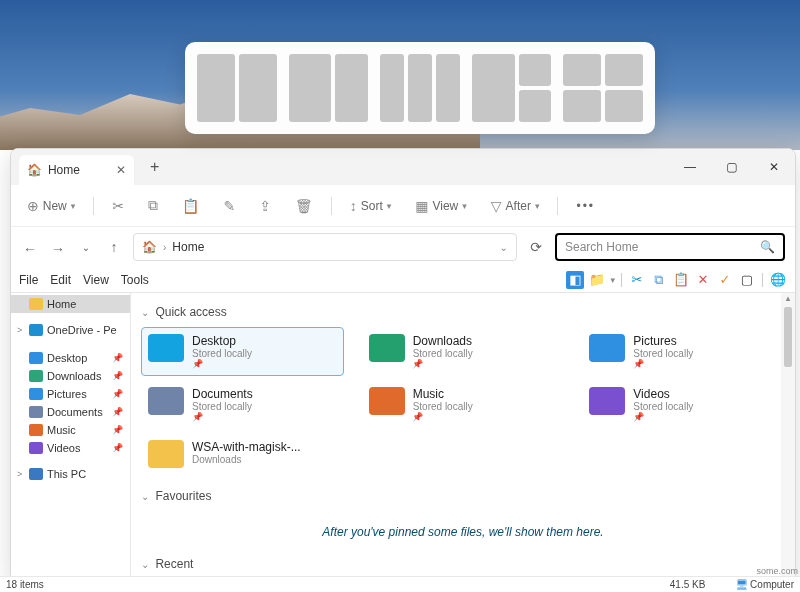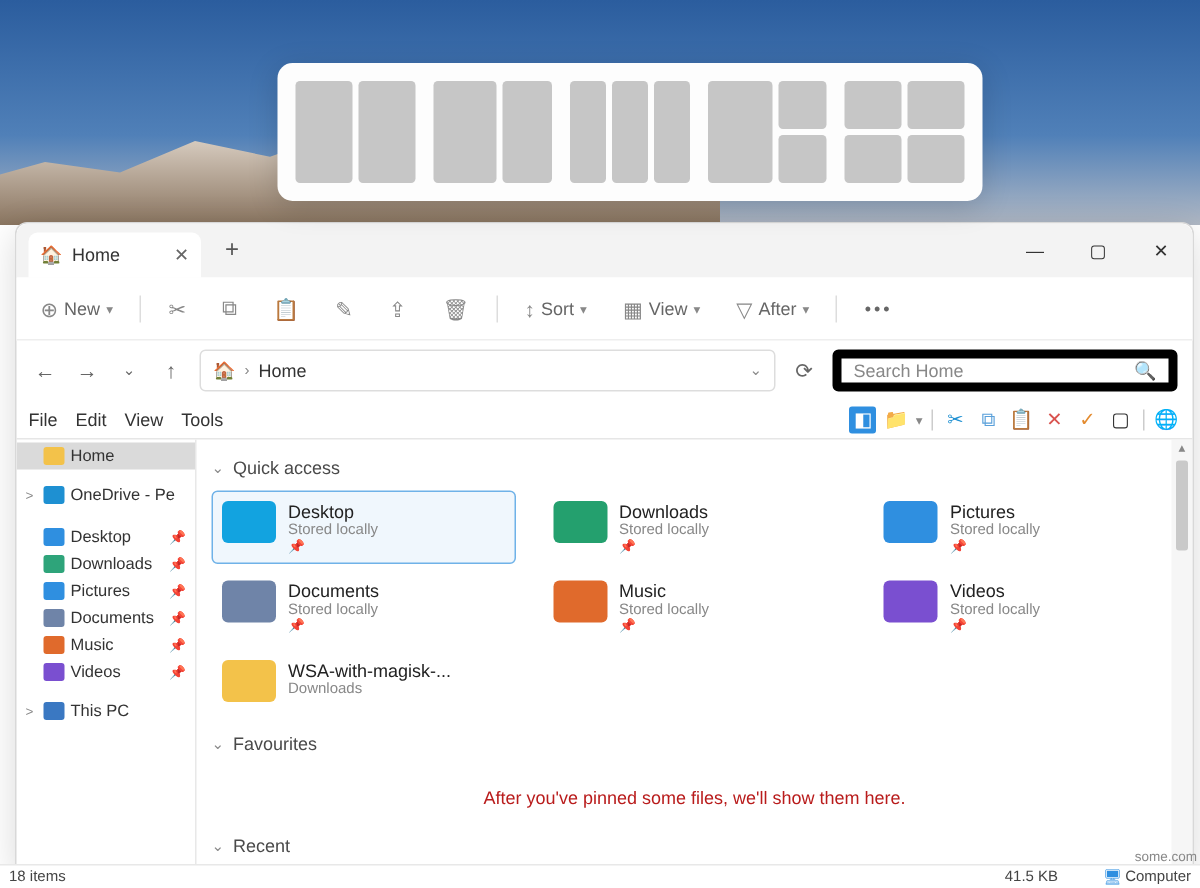--- a/index.html
+++ b/index.html
@@ -27,21 +27,21 @@
 .toolbar .btn { display: flex; align-items: center; gap: 4px; padding: 4px 6px; border-radius: 4px; }
 .toolbar .icon { font-size: 14px; color: #888; }
 .toolbar .sep { width: 1px; height: 18px; background: #ddd; }
 .toolbar .more { letter-spacing: 2px; }
 
 .navrow { height: 40px; display: flex; align-items: center; padding: 0 10px; gap: 10px; }
 .navrow .nbtn { color: #666; font-size: 14px; width: 18px; text-align: center; }
 .addrbar { flex: 1; height: 28px; border: 1px solid #ddd; border-radius: 4px; display: flex; align-items: center; padding: 0 8px; gap: 6px; font-size: 12px; }
 .addrbar .chev { font-size: 10px; color: #888; }
 .addrbar .refresh { margin-left: auto; }
-.searchbox { width: 230px; height: 28px; border: 6px solid #000000; border-radius: 4px; display: flex; align-items: center; padding: 0 8px; font-size: 12px; color: #888; }
+.searchbox { width: 230px; height: 28px; border: 2px solid #000000; border-radius: 4px; display: flex; align-items: center; padding: 0 8px; font-size: 12px; color: #888; }
 .searchbox span:last-child { margin-left: auto; color: #aaa; }
 
 .menubar { height: 26px; display: flex; align-items: center; padding: 0 8px; gap: 12px; font-size: 12px; border-bottom: 1px solid #e6e6e6; }
 .menubar .spacer { flex: 1; }
 .mbicons { display: flex; gap: 4px; align-items: center; }
 .mbicons .mi { width: 18px; height: 18px; display: flex; align-items: center; justify-content: center; font-size: 13px; }
 
 .body { flex: 1; display: flex; overflow: hidden; }
 .sidebar { width: 120px; border-right: 1px solid #e8e8e8; padding: 2px 0; overflow: hidden; }
 .sbitem { display: flex; align-items: center; gap: 4px; padding: 3px 6px; font-size: 11px; white-space: nowrap; }
@@ -53,21 +53,21 @@
 .content { flex: 1; padding: 8px 10px; overflow: hidden; position: relative; }
 .section-hdr { display: flex; align-items: center; gap: 6px; color: #4a4a4a; font-size: 12px; margin: 4px 0 8px; }
 .section-hdr .chev { color: #888; font-size: 10px; }
 .qa-grid { display: grid; grid-template-columns: repeat(3, 1fr); gap: 4px 18px; }
 .qa-item { display: flex; gap: 8px; padding: 6px; border: 1px solid transparent; border-radius: 4px; }
 .qa-item.sel { border-color: #6fb2e8; background: #f0f7fd; }
 .qa-icon { width: 36px; height: 28px; border-radius: 4px; display: flex; align-items: center; justify-content: center; font-size: 16px; color: #fff; }
 .qa-text .t1 { font-size: 12px; color: #222; }
 .qa-text .t2 { font-size: 10px; color: #888; }
 .qa-text .pin { font-size: 9px; color: #aaa; }
-.favmsg { text-align: center; color: #b91c1c; font-size: 12px; padding: 14px 0; }
+.favmsg { text-align: center; color: #0c4a6e; font-size: 12px; padding: 14px 0; font-style: italic; }
 .vscroll { position: absolute; right: 0; top: 0; bottom: 0; width: 14px; background: #f6f6f6; }
 .vscroll .vs1 { height: 14px; text-align: center; font-size: 9px; color: #888; }
 .vscroll .vs2 { height: 60px; margin: 0 3px; background: #c9c9c9; border-radius: 2px; }
 
 .statusbar { position: absolute; left: 0; right: 0; bottom: 0; height: 16px; background: #fff; border-top: 1px solid #e8e8e8; display: flex; align-items: center; font-size: 10px; padding: 0 6px; color: #444; z-index: 4; }
 .statusbar .sbfill { flex: 1; }
 .watermark { position: absolute; right: 2px; bottom: 16px; font-size: 9px; color: #888; z-index: 5; }
 </style>
 </head>
 <body>

